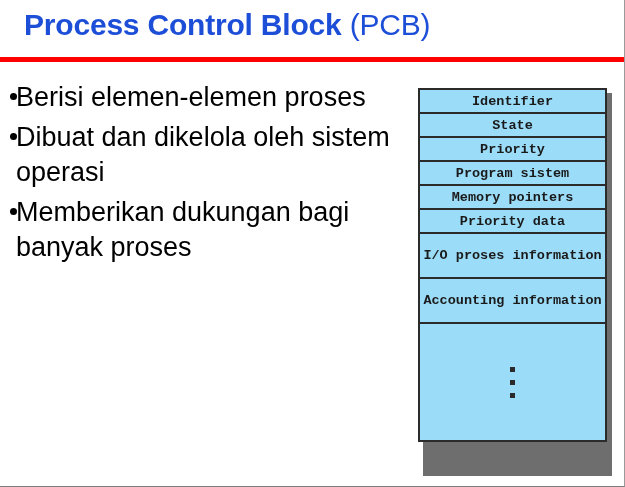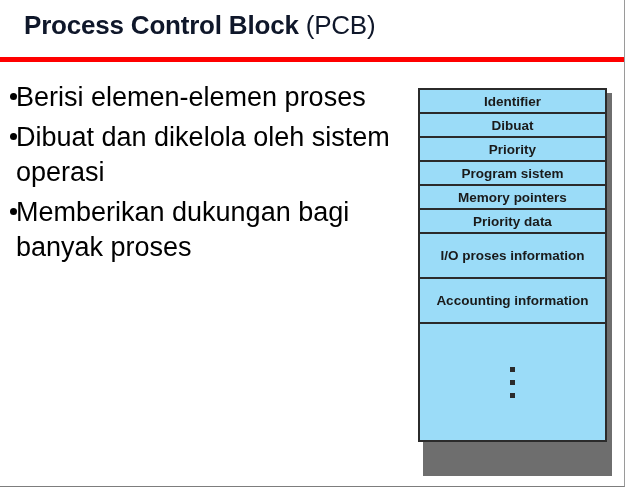--- a/index.html
+++ b/index.html
@@ -32,23 +32,23 @@
     top: 0;
     width: 625px;
     height: 57px;
   }
   .title-text {
     position: absolute;
     left: 24px;
     top: 1px;
     white-space: nowrap;
     font-family: "Liberation Sans", sans-serif;
-    font-size: 26px;
+    font-size: 30px;
     line-height: 48px;
-    color: #0f172a;
+    color: #1d4ed8;
     letter-spacing: -0.2px;
   }
   .title-strong {
     font-weight: bold;
   }
   .title-light {
     font-weight: normal;
   }
 
   .title-rule {
@@ -115,21 +115,21 @@
     background: #9bdcf8;
   }
   .pcb-row {
     box-sizing: border-box;
     border-bottom: 2px solid #2b2b2b;
     background: #9bdcf8;
     display: flex;
     align-items: center;
     justify-content: center;
     text-align: center;
-    font-family: Liberation Sans, sans-serif;
+    font-family: Liberation Mono, monospace;
     font-weight: bold;
     font-size: 13.5px;
     line-height: 17px;
     color: #1a1a1a;
   }
   .pcb-row:last-child {
     border-bottom: none;
   }
   .pcb-row.h1 { height: 24px; }
   .pcb-row.h2 { height: 45px; }
@@ -172,21 +172,21 @@
     <li class="bullet-item">
       <span class="bullet-dot"></span>
       <span class="bullet-label">Memberikan dukungan bagi banyak proses</span>
     </li>
   </ul>
 
   <div class="pcb-figure">
     <div class="pcb-shadow"></div>
     <div class="pcb-table">
       <div class="pcb-row h1">Identifier</div>
-      <div class="pcb-row h1">Dibuat</div>
+      <div class="pcb-row h1">State</div>
       <div class="pcb-row h1">Priority</div>
       <div class="pcb-row h1">Program sistem</div>
       <div class="pcb-row h1">Memory pointers</div>
       <div class="pcb-row h1">Priority data</div>
       <div class="pcb-row h2">I/O proses information</div>
       <div class="pcb-row h2">Accounting information</div>
       <div class="pcb-row ellipsis">
         <span class="pcb-ellipsis-dots">
           <span></span>
             <span></span>

